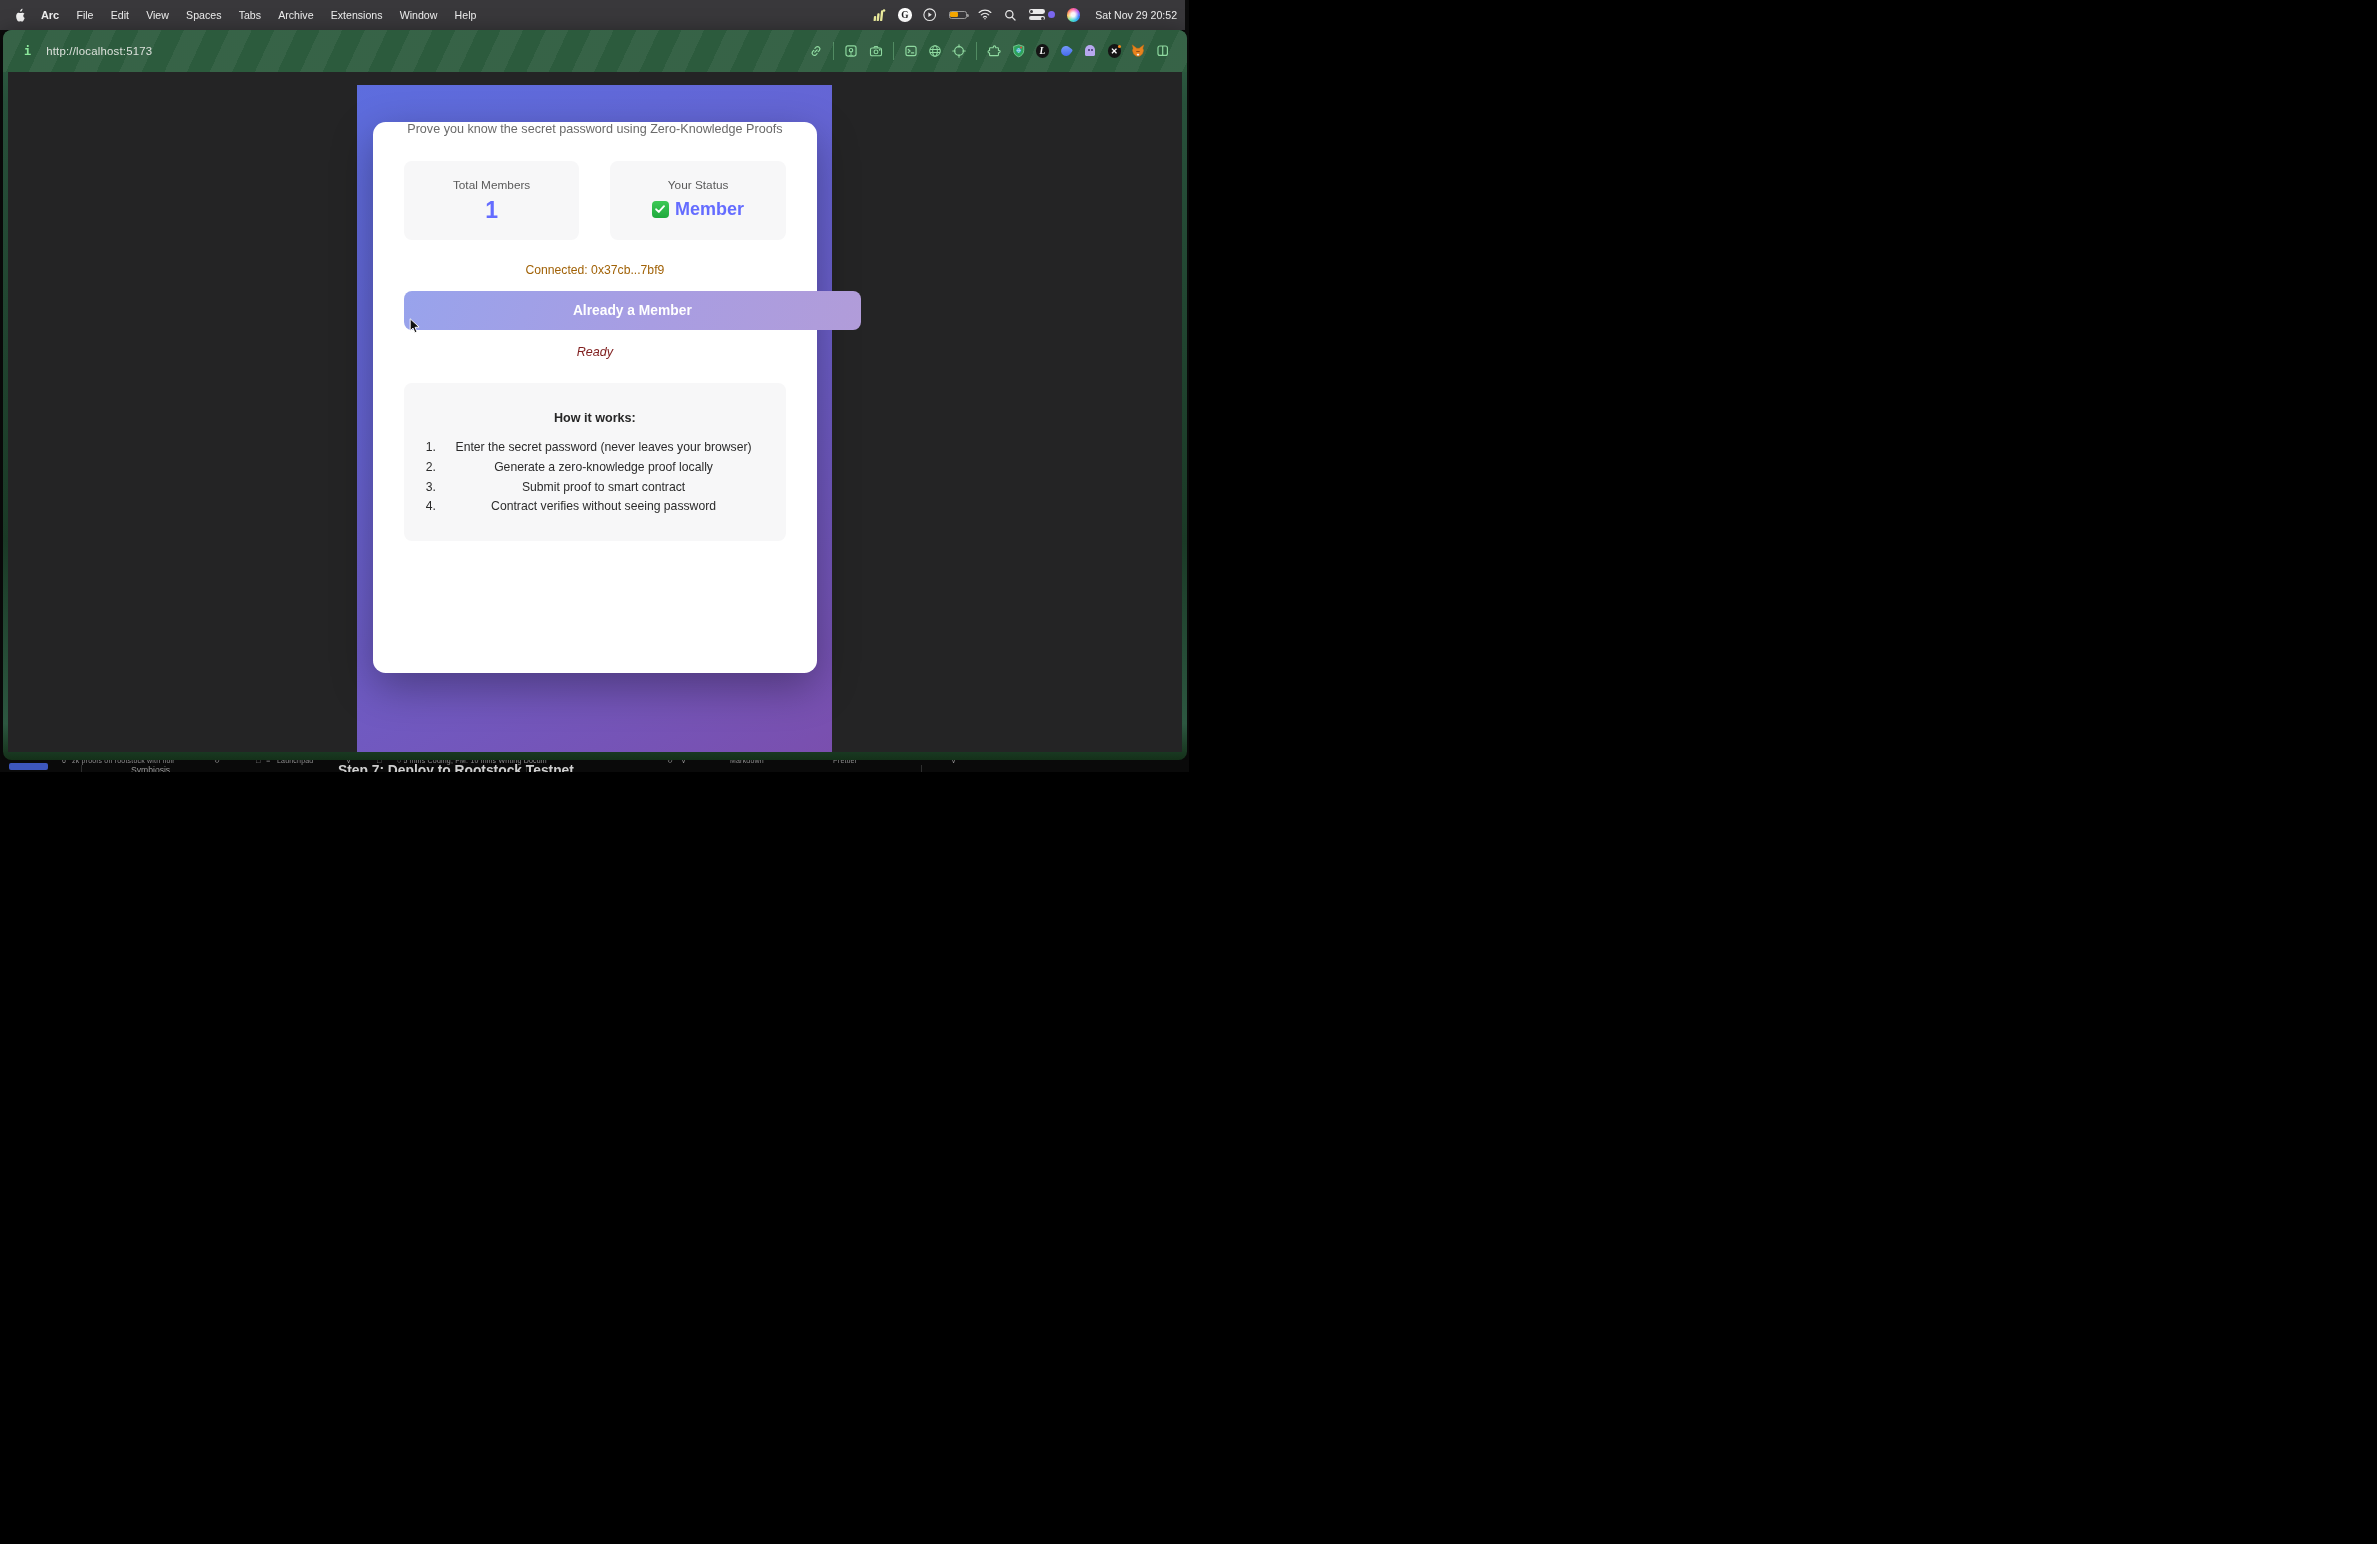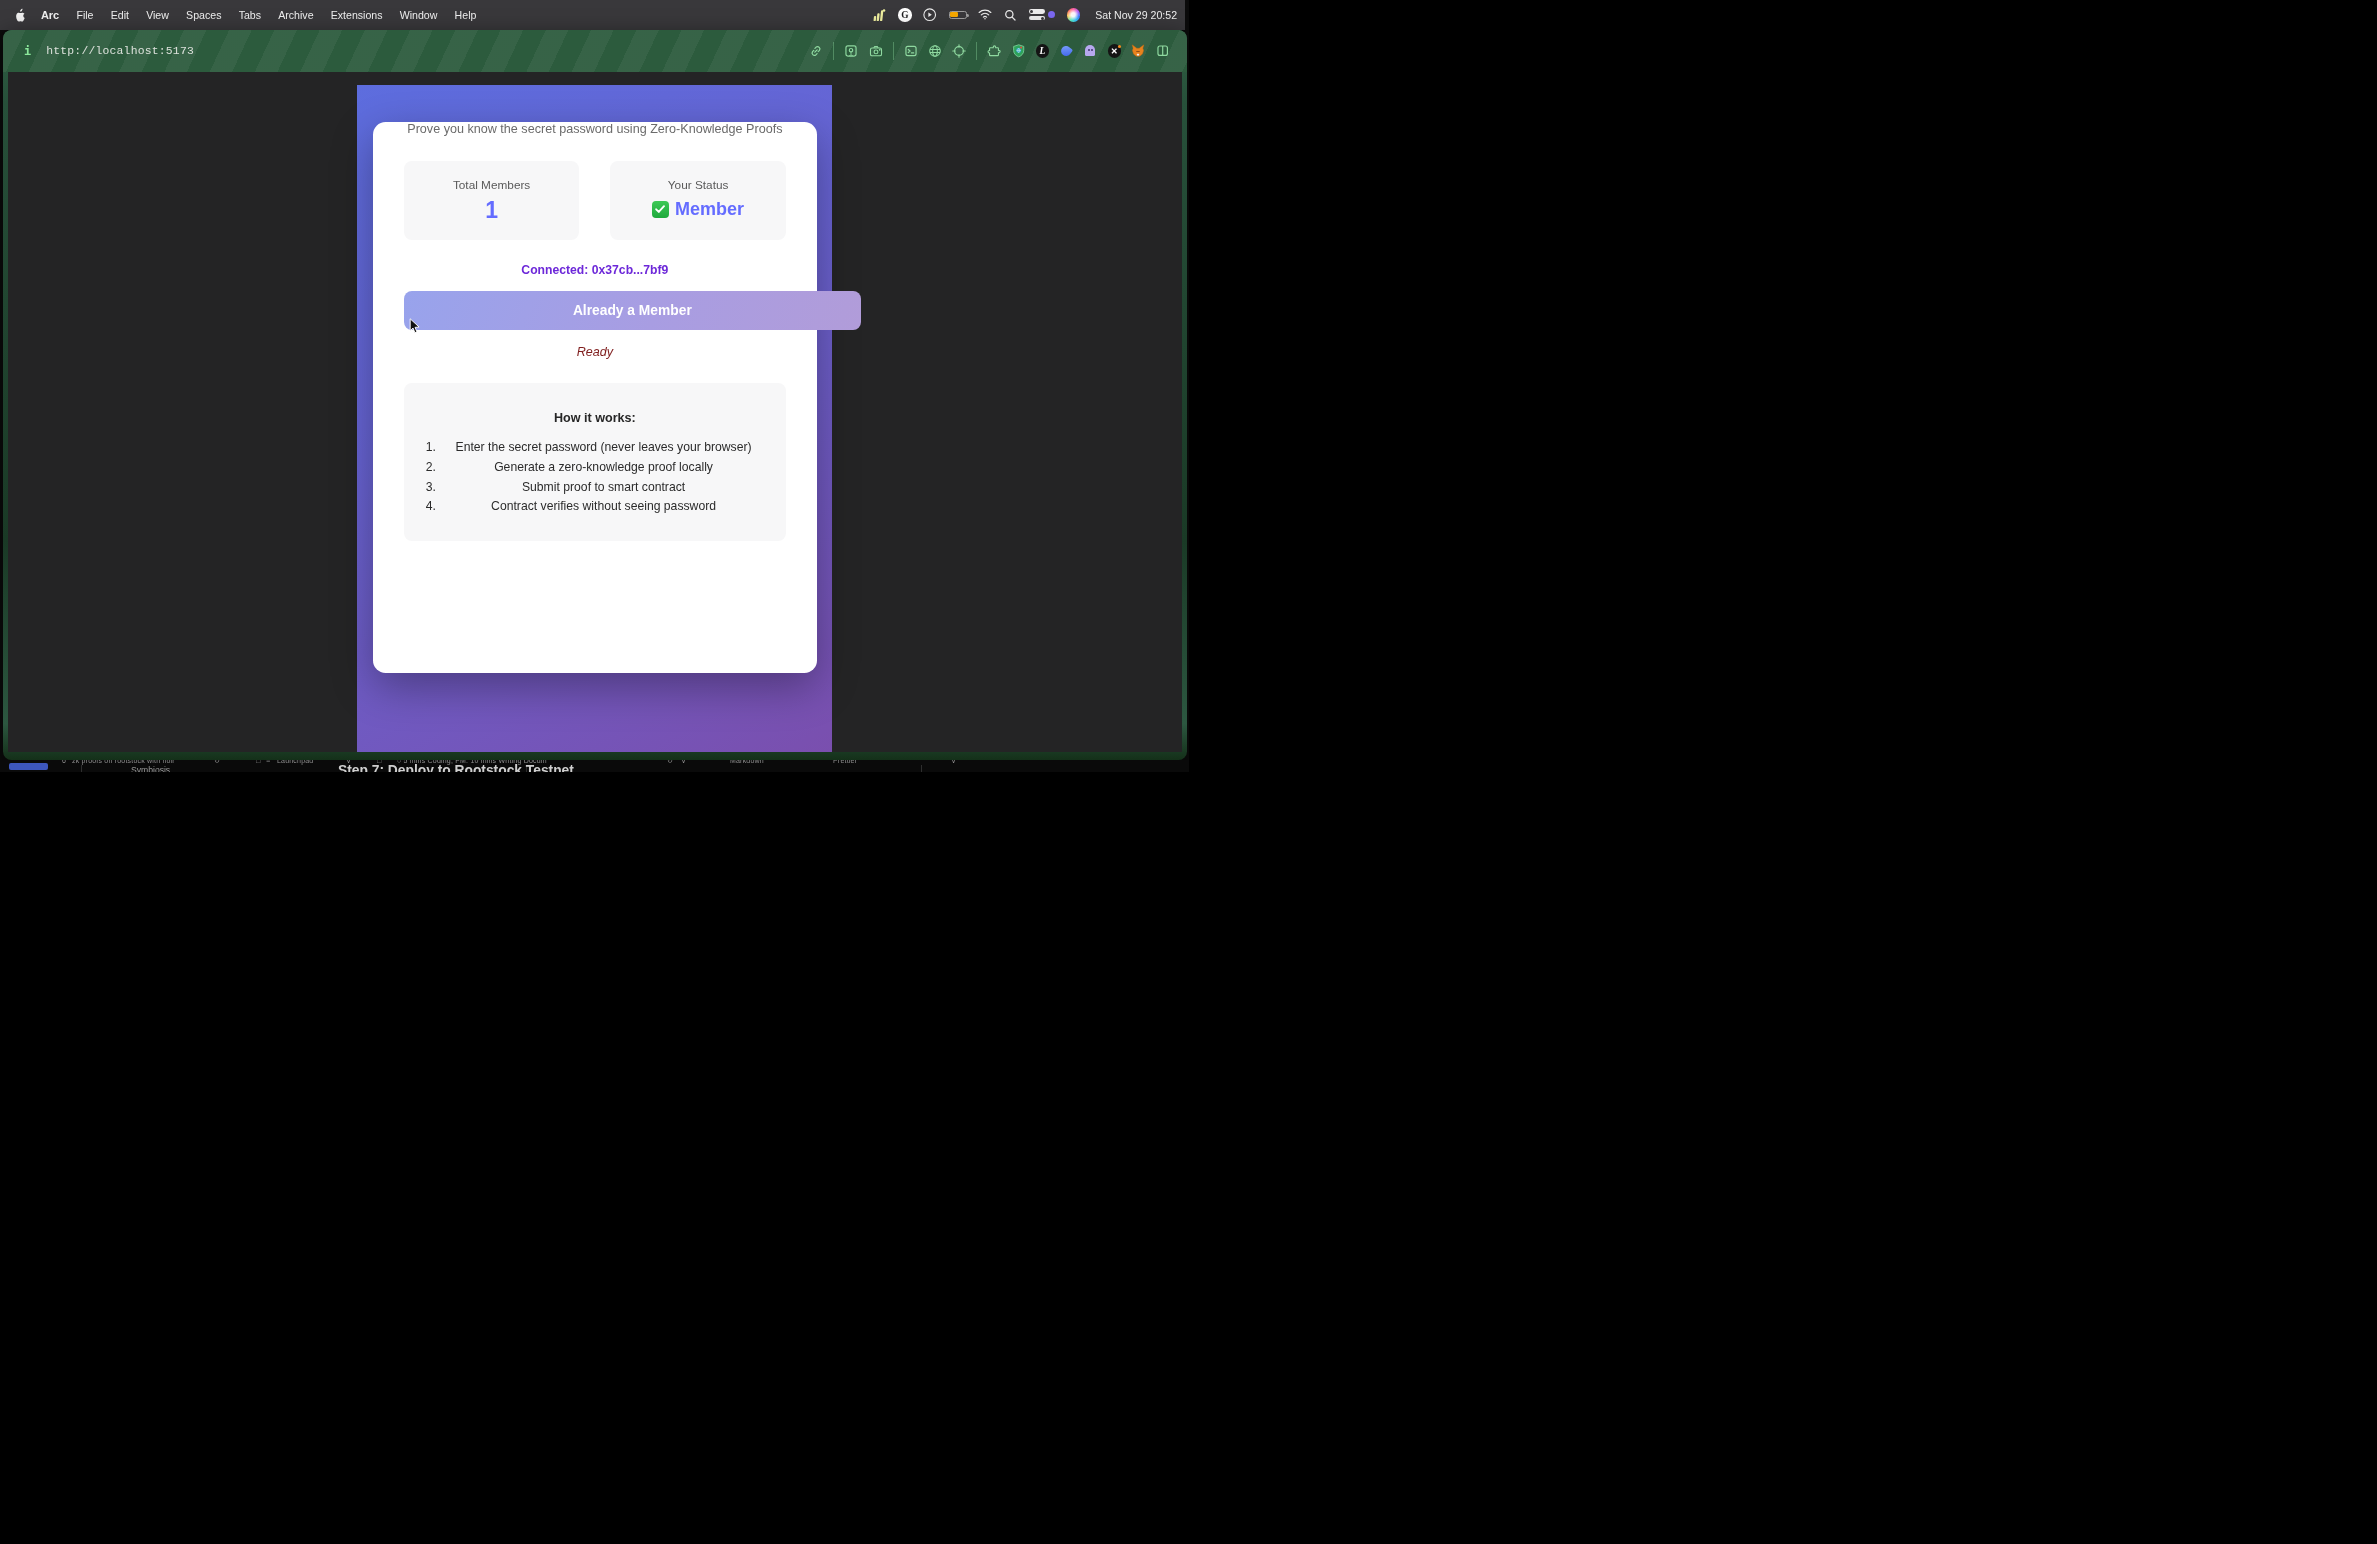--- a/index.html
+++ b/index.html
@@ -48,21 +48,21 @@
     box-shadow:0 6.3px 23.6px rgba(0,0,0,.55);
   }
   .bheader {
     position:absolute; top:0; left:0; right:0; height:42px;
     border-radius:8.6px 8.6px 0 0; overflow:hidden;
     background-color:#2C5B3D;
     background-image:repeating-linear-gradient(115deg, rgba(255,255,255,.05) 0 20.4px, rgba(255,255,255,0) 20.4px 41px);
     display:flex; align-items:center; padding:0 17.3px 0 21px;
   }
   .url-info { color:#8BE79B; font-family:"DejaVu Sans Mono",monospace; font-weight:700; font-size:11.8px; }
-  .url-text { margin-left:15px; color:#DCE1DB; font-family:Liberation Mono, monospace; font-size:11.4px; letter-spacing:0.2px; }
+  .url-text { margin-left:15px; color:#DCE1DB; font-family:Liberation Sans, sans-serif; font-size:11.4px; letter-spacing:0.2px; }
   .btools { margin-left:auto; display:flex; align-items:center; gap:10.2px; }
   .btools .tdiv { width:0.8px; height:17.3px; background:rgba(143,217,160,.38); }
   .gicon { width:14px; height:14px; display:flex; align-items:center; justify-content:center; }
   .gicon svg { display:block; }
   .ext-circle { width:13.4px; height:13.4px; border-radius:50%; background:#141414; color:#fff;
     display:flex; align-items:center; justify-content:center; font-size:8.6px; }
   .loom-l { font-family:"Liberation Serif",serif; font-style:italic; font-weight:700; font-size:9.4px; }
   .x-glyph { font-weight:700; font-size:8.3px; }
   .x-dot { position:absolute; width:3.1px; height:3.1px; border-radius:50%; background:#F58A1F; right:0px; top:0.8px; }
   .rel { position:relative; }
@@ -93,21 +93,21 @@
   .card-sub { margin-top:13.4px; font-size:12.6px; color:#6B6B6B; }
   .stats-row { margin:24.4px 31px 0; display:flex; gap:31px; }
   .stat-box { flex:1; height:79px; background:#F7F7F8; border-radius:7.9px; }
   .stat-label { padding-top:17.3px; font-size:11.8px; color:#5A5A5A; }
   .stat-value { margin-top:5.5px; font-size:23px; font-weight:700; color:#646CFF; line-height:25px; }
   .member-row { margin-top:7px; display:flex; align-items:center; justify-content:center; gap:6.3px; }
   .check-ico { width:16.5px; height:16.5px; border-radius:3.9px; background:linear-gradient(180deg,#3DC956,#1FA93C);
     display:flex; align-items:center; justify-content:center; }
   .check-ico svg { display:block; }
   .member-text { font-size:18px; font-weight:700; color:#646CFF; }
-  .connected { margin-top:23.6px; font-size:12.2px; color:#6d28d9;font-weight:bold; }
+  .connected { margin-top:23.6px; font-size:12.2px; color:#a16207; }
   .main-btn { display:block; margin:13.4px 31px 0; width:457px; height:39px; border:none; border-radius:7.9px;
     background:linear-gradient(110deg,#98A3EC 0%, #A89DE2 55%, #B19CD9 100%);
     color:#FFFFFF; font-size:13.8px; font-weight:700; font-family:"Liberation Sans",sans-serif; cursor:pointer; }
   .ready { margin-top:15px; font-size:12.6px; font-style:italic; color:#7f1d1d; }
   .how-box { margin:24.4px 31px 0; height:158px; background:#F7F7F8; border-radius:7.9px; }
   .how-title { padding-top:27.5px; font-size:12.6px; font-weight:700; color:#262626; }
   .steps { margin-top:15.7px; }
   .step { display:grid; grid-template-columns:41px 1fr; align-items:baseline; margin-bottom:4.7px; }
   .step-num { text-align:left; padding-left:22px; font-size:12.2px; color:#2b2b2b; line-height:15px; }
   .step-text { text-align:center; padding-right:23.6px; font-size:12.2px; color:#2b2b2b; line-height:15px; }

